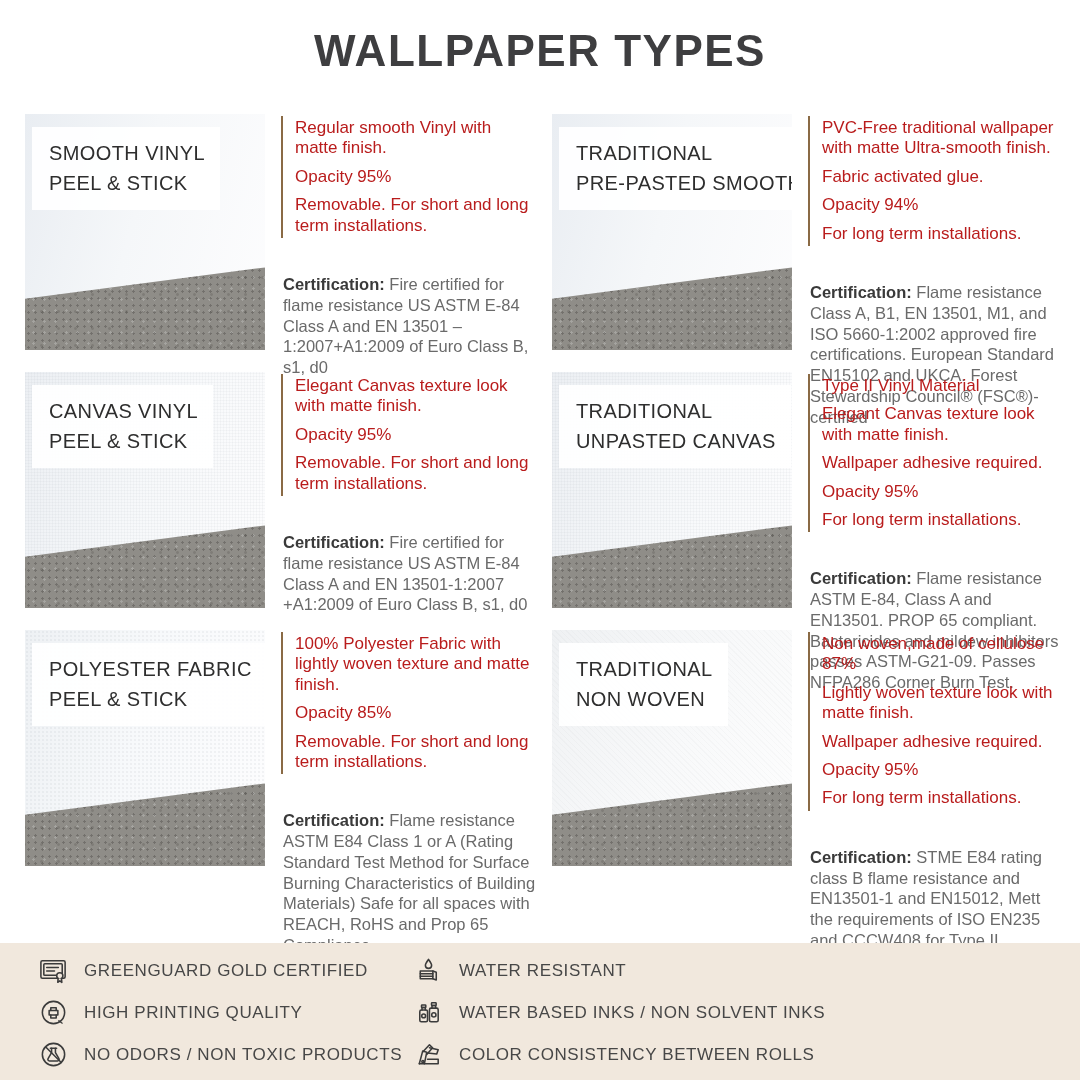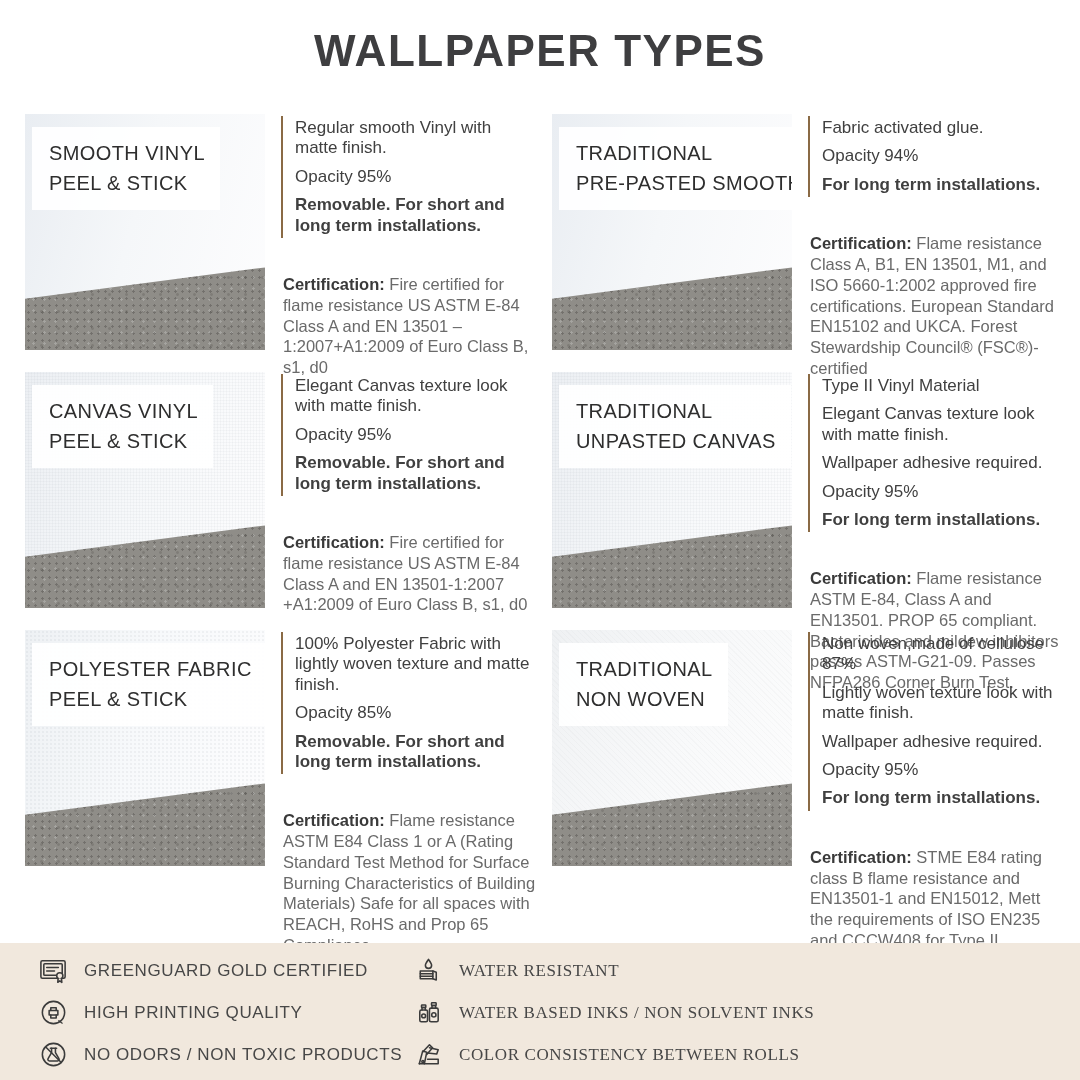--- a/index.html
+++ b/index.html
@@ -51,32 +51,32 @@
   .tile-label{
     position:absolute; top:13px; left:7px;
     background:rgba(255,255,255,.93);
     padding:11px 15px 12px 17px;
     font-size:20px; line-height:1.5; color:#2e2e2e;
     letter-spacing:.4px; white-space:nowrap;
   }
 
   .text-block{ flex:1; padding:2px 0 0 16px; }
   .desc{ border-left:2px solid #8a6a45; padding:2px 0 2px 12px; }
-  .desc p{ font-size:17px; line-height:1.2; color:#404040; margin:0 0 8px 0; }
-  .desc p:last-child{ margin-bottom:0;font-weight:bold; }
+  .desc p{ font-size:17px; line-height:1.2; color:#b91c1c; margin:0 0 8px 0; }
+  .desc p:last-child{ margin-bottom:0; }
   .cert{ margin-top:36px; padding-left:2px; font-size:16.5px; line-height:1.26; color:#6a6a6a; }
   .cert .cert-label{ font-weight:700; color:#3a3a3a; }
 
   .footer{
     position:absolute; left:0; top:943px; width:1080px; height:146px;
     background:#f1e8dd;
   }
   .feature-col{ position:absolute; display:flex; flex-direction:column; gap:11px; }
   .feature-col.left{ left:38px; top:12px; }
-  .feature-col.mid{ left:413px; top:12px;font-family:Liberation Serif, serif; }
+  .feature-col.mid{ left:413px; top:12px; }
   .feature{ display:flex; align-items:center; gap:15px; height:31px; }
   .feature .ficon{ width:31px; height:31px; flex:0 0 31px; display:flex; align-items:center; justify-content:center; }
   .feature .flabel{ font-size:17px; color:#474747; letter-spacing:.6px; white-space:nowrap; }
   .ficon svg{ width:31px; height:31px; stroke:#3b3b3b; fill:none; stroke-width:1.6; stroke-linecap:round; stroke-linejoin:round; }
 </style>
 </head>
 <body>
 
 <div class="canvas">
 
@@ -103,20 +103,21 @@
   <div class="card col-right row-1">
     <div class="tile">
       <div class="floor"></div>
       <div class="tile-label">
         <div>TRADITIONAL</div>
         <div>PRE-PASTED SMOOTH</div>
       </div>
     </div>
     <div class="text-block">
       <div class="desc">
+        <p>PVC-Free traditional wallpaper with matte Ultra-smooth finish.</p>
         <p>Fabric activated glue.</p>
         <p>Opacity 94%</p>
         <p>For long term installations.</p>
       </div>
       <p class="cert"><span class="cert-label">Certification:</span><span> Flame resistance Class A, B1, EN 13501, M1, and ISO 5660-1:2002 approved fire certifications. European Standard EN15102 and UKCA. Forest Stewardship Council® (FSC®)-certified</span></p>
     </div>
   </div>
 
   <div class="card col-left row-2">
     <div class="tile tex-canvas">

